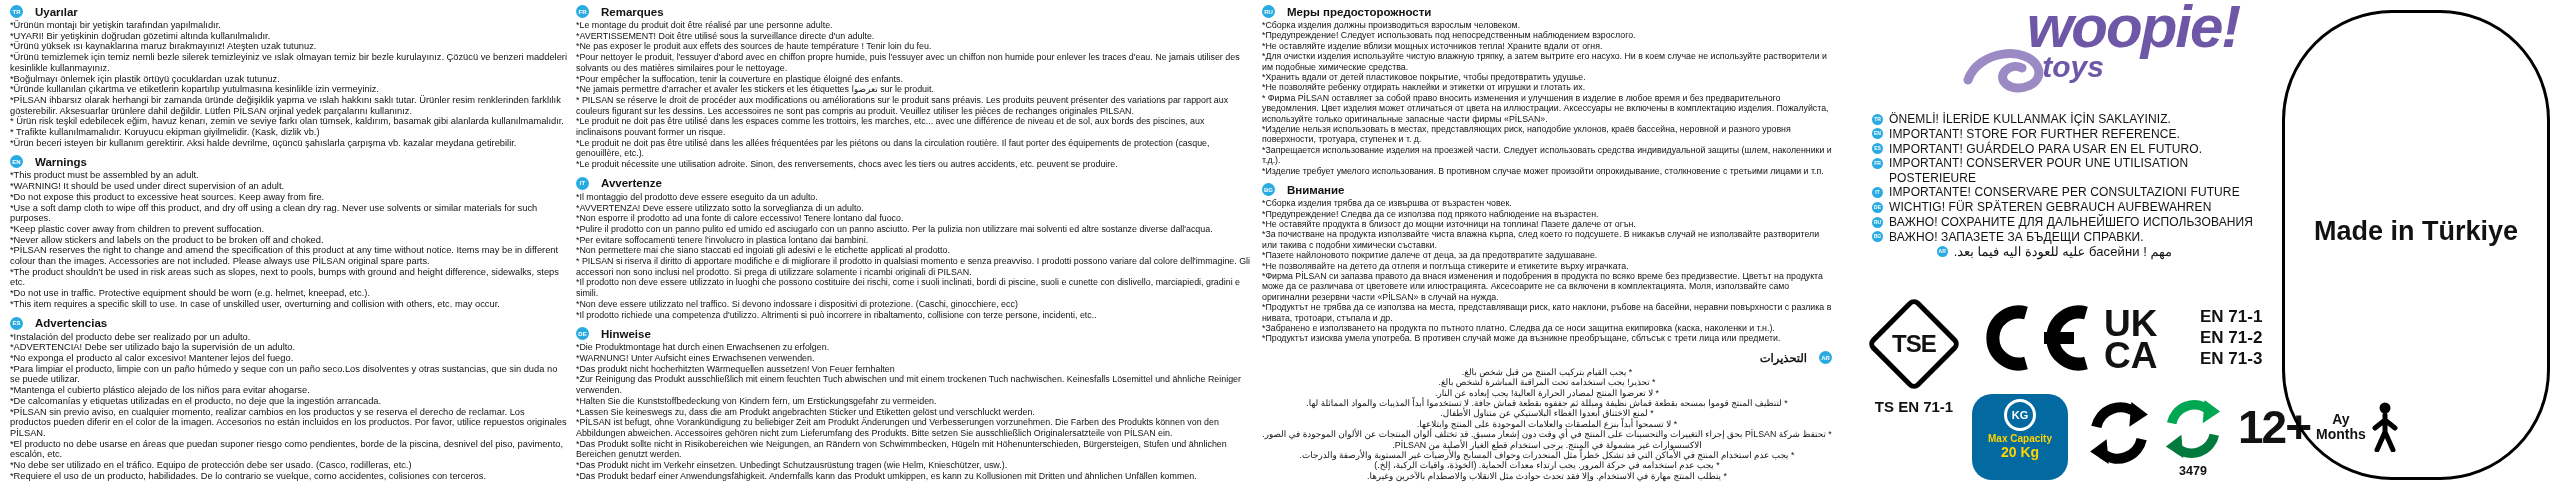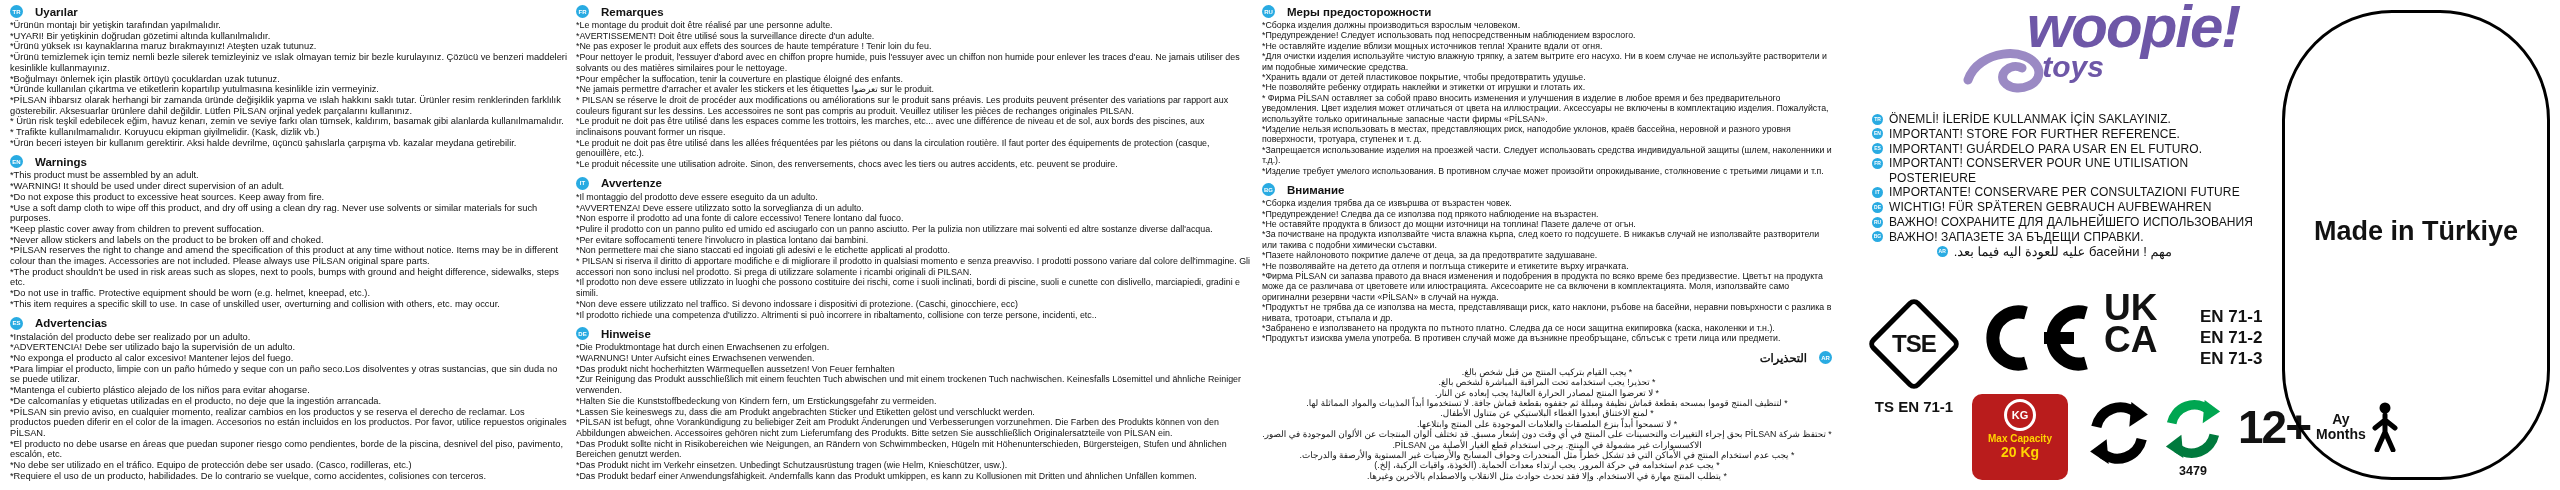--- a/index.html
+++ b/index.html
@@ -29,24 +29,24 @@
   .note .txt{white-space:pre-line;letter-spacing:.1px}
   .note.arnote{justify-content:flex-end;padding-right:170px;direction:ltr}
   .note.arnote .txt{direction:rtl;font-size:13px}
   
   .tse{position:absolute;left:1856px;top:300px;width:116px;text-align:center}
   .diamond{width:58px;height:58px;border:5px solid #000;border-radius:8px;transform:rotate(45deg);
            margin:10px auto 0;display:flex;align-items:center;justify-content:center}
   .diamond span{transform:rotate(-45deg);font-weight:bold;font-size:24px;letter-spacing:-1px}
   .tsestd{font-size:15px;font-weight:bold;margin-top:20px;white-space:nowrap}
   .ce{position:absolute;left:1982px;top:304px}
-  .ukca{position:absolute;left:2104px;top:292px;font-weight:bold;font-size:37px;line-height:32px;letter-spacing:0px;white-space:nowrap}
+  .ukca{position:absolute;left:2104px;top:308px;font-weight:bold;font-size:37px;line-height:32px;letter-spacing:0px;white-space:nowrap}
   .enlist{position:absolute;left:2200px;top:306px;font-weight:bold;font-size:17px;line-height:21px;white-space:nowrap}
   
-  .maxcap{position:absolute;left:1972px;top:394px;width:96px;height:86px;background:#b91c1c;border-radius:10px;
+  .maxcap{position:absolute;left:1972px;top:394px;width:96px;height:86px;background:#0369a1;border-radius:20px;
           color:#ffd400;text-align:center;box-sizing:border-box;padding-top:5px}
   .kgring{width:26px;height:26px;border:3px solid #fff;border-radius:50%;margin:0 auto 2px;display:flex;
           align-items:center;justify-content:center;color:#fff;font-weight:bold;font-size:11px}
   .mc1{font-size:10px;font-weight:bold;line-height:11px}
   .mc2{font-size:14px;font-weight:bold;line-height:16px}
   .cycb{position:absolute;left:2086px;top:400px}
   .cycg{position:absolute;left:2162px;top:398px;text-align:center}
   .gnum{font-size:12.5px;font-weight:bold;color:#111;margin-top:0px}
   .age{position:absolute;left:2238px;top:402px;display:flex;align-items:center;gap:6px}
   .age .n{font-size:46px;font-weight:bold;line-height:46px;letter-spacing:-2px}

